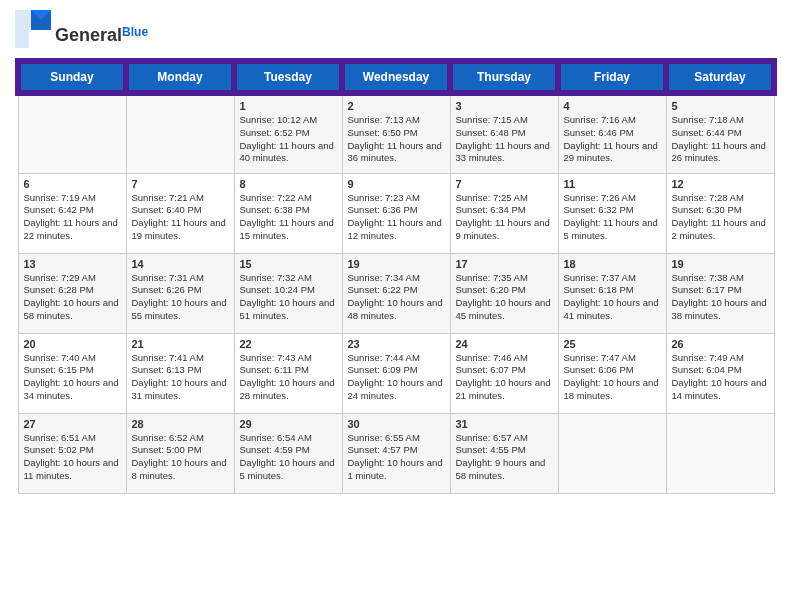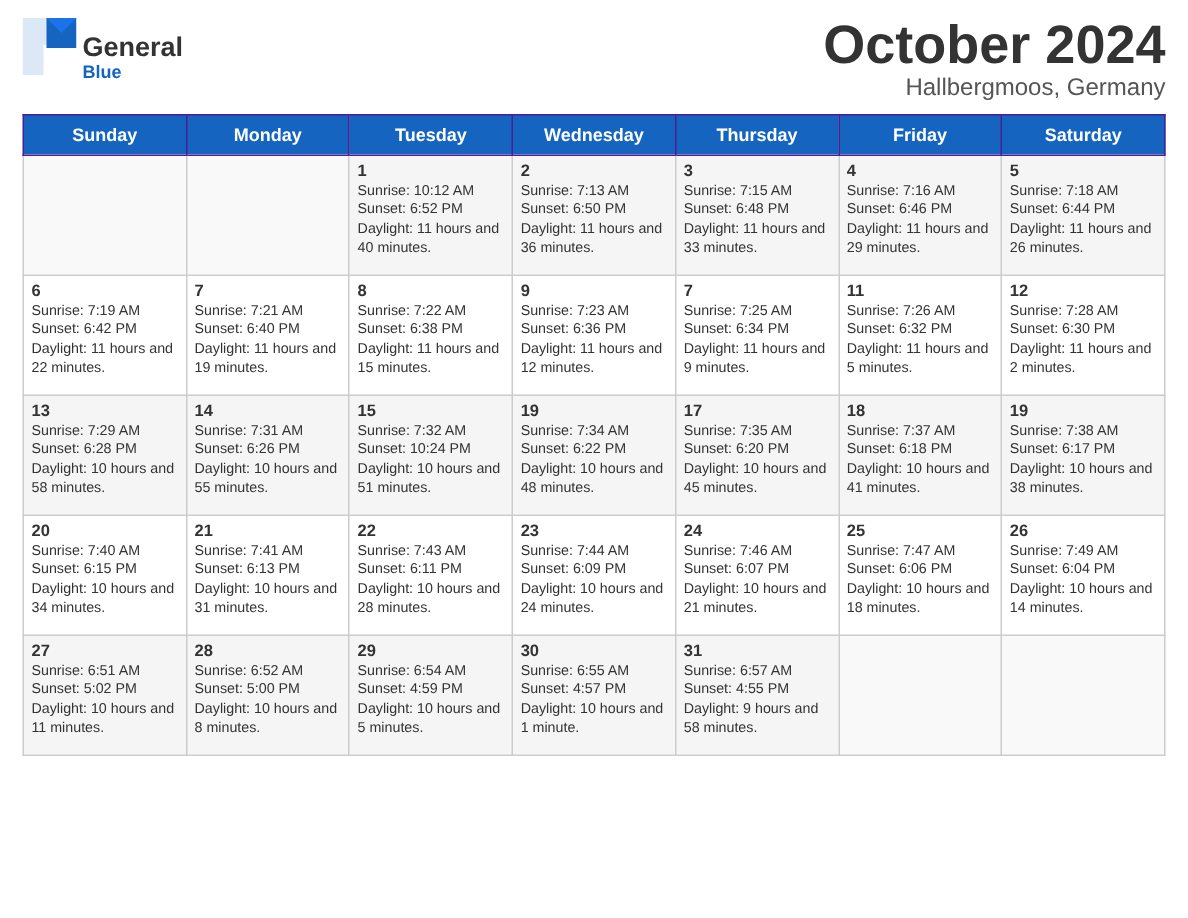--- a/index.html
+++ b/index.html
@@ -19,21 +19,21 @@
       justify-content: space-between;
       align-items: flex-start;
       margin-bottom: 8px;
     }
     .logo-img {
       display: flex;
       align-items: center;
     }
     .logo-name {
       display: flex;
-      flex-direction: column;
+      flex-direction: row;
       line-height: 1.1;
       margin-top: 12px;
     }
     .logo-general {
       font-size: 18px;
       font-weight: bold;
       color: #333;
     }
     .logo-blue {
       font-size: 12px;
@@ -58,21 +58,21 @@
       border-collapse: collapse;
       table-layout: fixed;
     }
     thead tr th {
       background-color: #1565c0;
       color: #fff;
       font-size: 12px;
       font-weight: bold;
       padding: 6px 4px;
       text-align: center;
-      border: 1px solid #4c1d95;
+      border: 6px solid #4c1d95;
     }
     tbody tr td {
       border: 1px solid #ccc;
       vertical-align: top;
       padding: 4px 5px;
       font-size: 10px;
       color: #333;
       height: 80px;
       background: #fff;
     }
@@ -106,24 +106,20 @@
 
       <svg width="36" height="40" viewBox="0 0 36 40" style="margin-right:4px;">
         <polygon points="0,0 28,0 28,18 14,18 14,38 0,38" fill="#1565c0" opacity="0.15"></polygon>
         <polygon points="16,0 36,0 36,20 16,20" fill="#1565c0"></polygon>
         <polygon points="16,0 36,0 26,10" fill="#1a73e8"></polygon>
       </svg>
       <div class="logo-name">
         <span class="logo-general">General</span>
         <span class="logo-blue">Blue</span>
       </div>
-    </div>
-    <div class="title-block">
-      <div class="month-title">October 2024</div>
-      <div class="location">Hallbergmoos, Germany</div>
     </div>
   </div>
 
   <table>
     <thead>
       <tr>
         <th>Sunday</th>
         <th>Monday</th>
         <th>Tuesday</th>
         <th>Wednesday</th>

